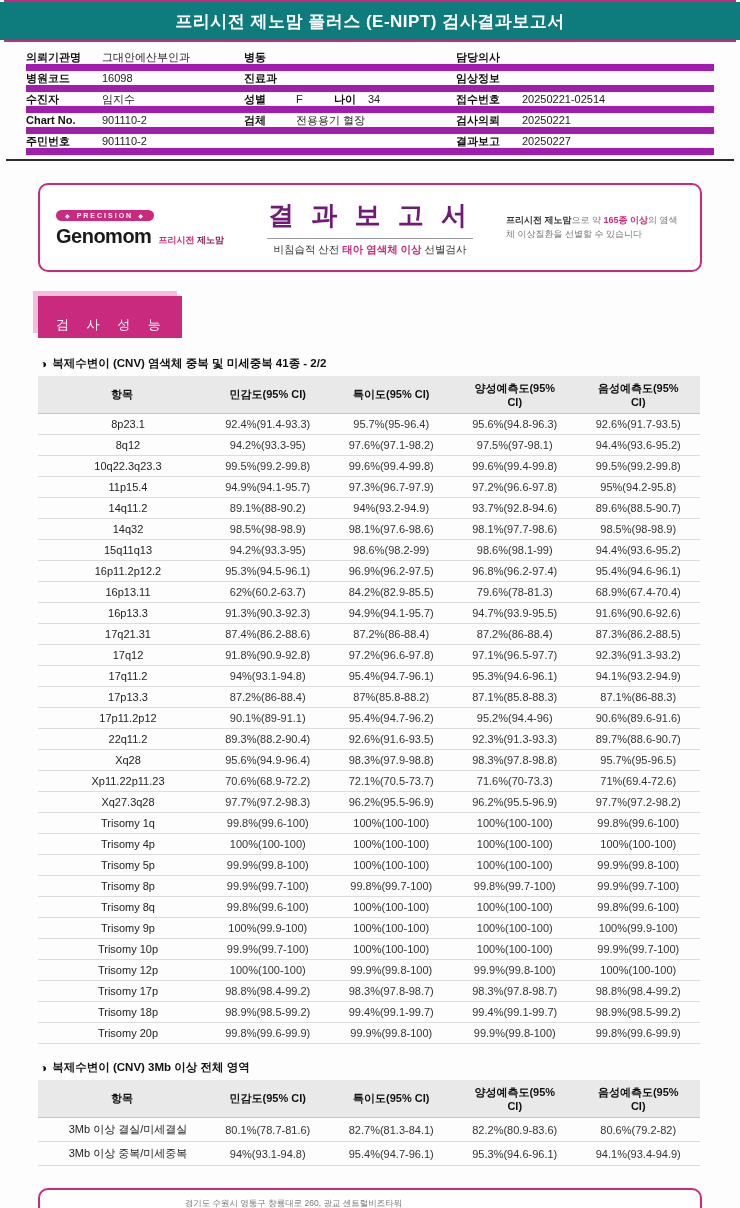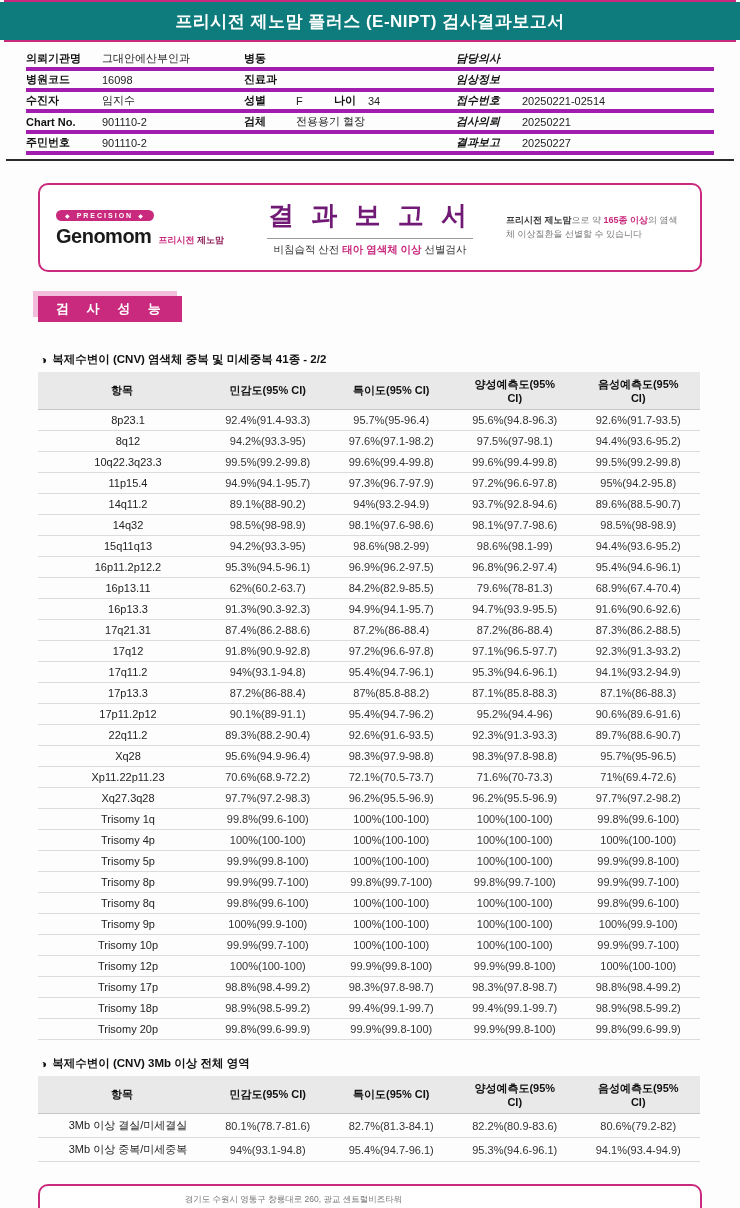--- a/index.html
+++ b/index.html
@@ -28,25 +28,25 @@
     display: grid;
     grid-template-columns: 218px 212px 1fr;
     padding: 8px 20px 4px;
     margin: 0 6px;
     border-bottom: 2px solid #2a2a2a;
   }
   .prow {
     display: flex;
     align-items: center;
     height: 21px;
-    border-bottom: 4px solid #a21caf;
+    border-bottom: 7px solid #a21caf;
     padding-right: 14px;
   }
   .plabel { font-weight: bold; color: #111; flex: 0 0 auto; }
-  .w76 { width: 76px; } .w52 { width: 52px; } .w66 { width: 66px; font-style: italic; }
+  .w76 { width: 76px; } .w52 { width: 52px; } .w66 { width: 66px; }
   .pvalue { color: #222; }
   .inlineval { width: 38px; }
 
   
   .report-box {
     margin: 22px 38px 0;
     border: 2px solid #c92a7d;
     border-radius: 10px;
     padding: 13px 16px;
     display: flex;
@@ -94,27 +94,27 @@
     font-size: 9px;
     color: #777;
     line-height: 1.55;
   }
   .report-note .b { color: #333; font-weight: bold; }
   .report-note .hl { color: #c92a7d; }
 
   
   .section-heading {
     display: inline-block;
-    margin: 24px 0 16px 38px;
+    margin: 24px 0 4px 38px;
     background: #c92a7d;
     color: #fff;
     font-size: 13px;
-    font-weight: bold;
+    font-weight: normal;
     letter-spacing: 7px;
-    padding: 4px 14px 4px 18px;
+    padding: 20px 14px 4px 18px;
     box-shadow: -5px -5px 0 0 #f2bedb;
   }
 
   .caption {
     margin: 14px 40px 5px;
     font-size: 11.5px;
     font-weight: bold;
     color: #111;
     display: flex;
     align-items: center;

